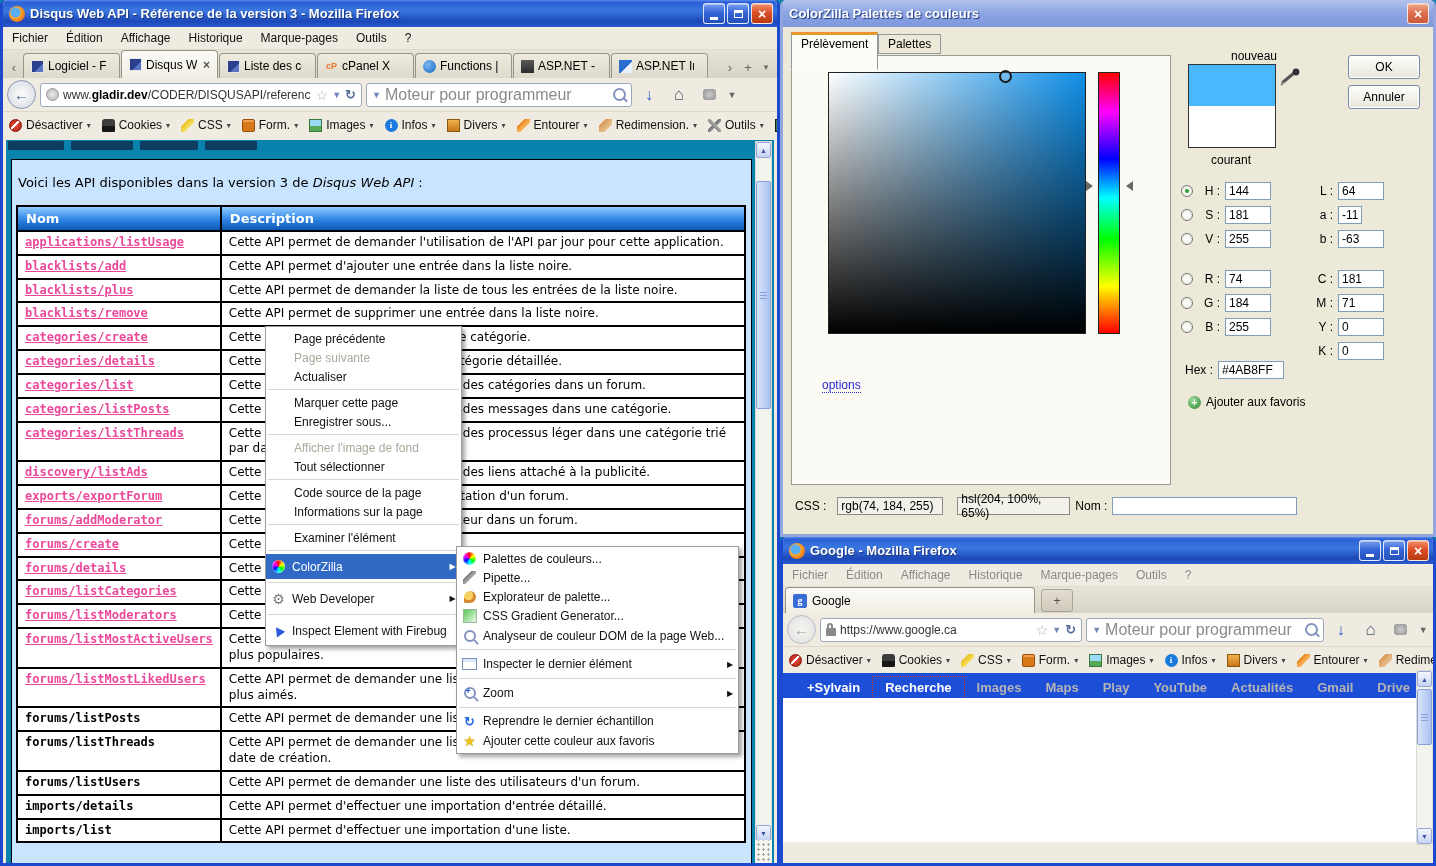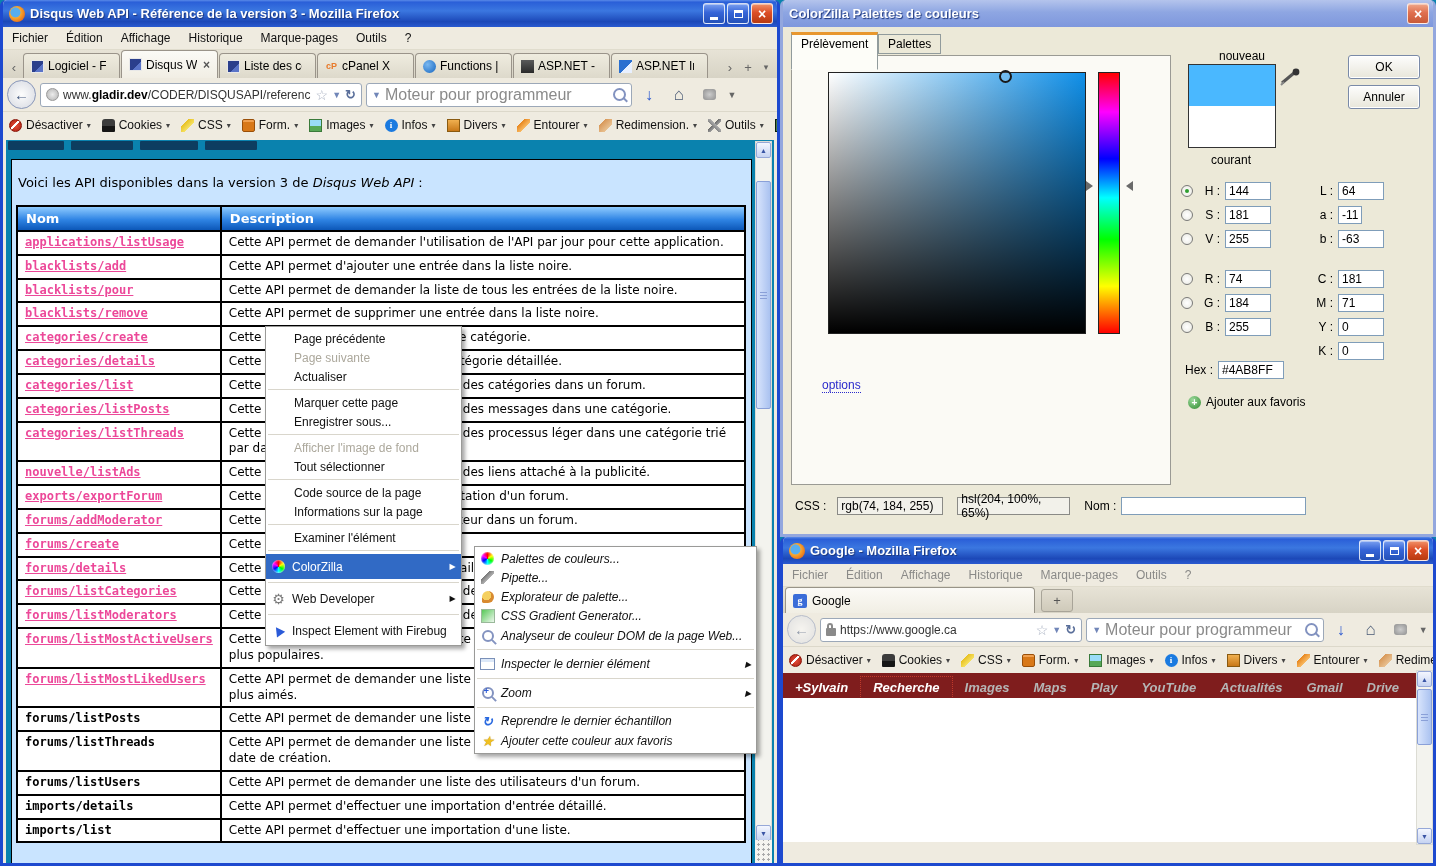--- a/index.html
+++ b/index.html
@@ -127,21 +127,21 @@
   .cz-lbl2{width:22px;text-align:right;}
   .cssbox{background:#f2f1ea;border:1px solid #8a8a86;}
   .addfav{position:absolute;left:405px;top:368px;display:flex;align-items:center;gap:5px;font-size:12px;}
   .plusdot{width:13px;height:13px;border-radius:50%;background:radial-gradient(circle at 35% 30%,#9ad89a,#2e8a2e);color:#fff;font:bold 10px "Liberation Sans";display:flex;align-items:center;justify-content:center;}
   .eyedrop{position:absolute;left:497px;top:40px;}
   
   .g-tabstrip{height:26px;background:linear-gradient(#e7e3d6,#d7d3c5);display:flex;align-items:flex-end;padding:0 2px;}
   .g-tab{width:250px;height:26px;display:flex;align-items:center;gap:5px;padding:0 7px;border:1px solid #989488;border-bottom:none;border-radius:4px 4px 0 0;background:linear-gradient(#fbfaf6,#f1eee4);font-size:12px;box-sizing:border-box;}
   .ic-google{width:14px;height:14px;background:#3a6cd8;border-radius:2px;color:#fff;display:flex;align-items:center;justify-content:center;font:bold 10px "Liberation Serif",serif;flex:none;}
   .newtabbtn{width:30px;height:21px;margin-left:6px;margin-bottom:1px;border:1px solid #a8a498;border-radius:3px;background:linear-gradient(#e2ddd0,#cfcaba);display:flex;align-items:center;justify-content:center;font-size:13px;color:#555;}
-  .gnavbar{height:28px;background:#7f1d1d;display:flex;align-items:center;gap:0;padding-left:0;overflow:hidden;white-space:nowrap;font-style:italic;}
+  .gnavbar{height:28px;background:#1d4ed8;display:flex;align-items:center;gap:0;padding-left:12px;overflow:hidden;white-space:nowrap;}
   .gnav-item{color:#b5b5b5;font-size:13px;font-weight:bold;padding:3px 12px;flex:none;}
   .gnav-item.b{color:#fff;}
   .gnav-item.active{color:#fff;border:1px dotted #c0392b;}
   .gcontent{position:absolute;left:0;right:16px;top:161px;bottom:21px;background:#fff;}
   .statusbar{position:absolute;left:0;right:0;bottom:0;height:21px;background:#ece9d8;border-top:1px solid #c8c4b6;}
   .tooltip-url{position:absolute;left:1px;bottom:2px;height:16px;background:#fefefe;border:1px solid #8a8a8a;font-size:11px;padding:1px 5px;white-space:nowrap;box-sizing:border-box;color:#222;}
   .hthumb{position:absolute;left:230px;top:3px;width:118px;height:14px;border:1px solid #8aa0d8;border-radius:2px;background:linear-gradient(#d8e4fc,#aac2f0);box-sizing:border-box;}
   .hbtn{position:absolute;right:24px;top:2px;width:17px;height:16px;border:1px solid #96a8d8;border-radius:2px;background:linear-gradient(#f4f7ff,#c6d3f2);display:flex;align-items:center;justify-content:center;font-size:7px;color:#3a55a5;box-sizing:border-box;}
 </style>
 </head>
@@ -332,21 +332,21 @@
                   <td class="nom"><span class="nm link">applications/listUsage</span></td>
                   <td class="desc">Cette API permet de demander l'utilisation de l'API par jour pour cette application.</td>
                 </tr>
 
                 <tr>
                   <td class="nom"><span class="nm link">blacklists/add</span></td>
                   <td class="desc">Cette API permet d'ajouter une entrée dans la liste noire.</td>
                 </tr>
 
                 <tr>
-                  <td class="nom"><span class="nm link">blacklists/pour</span></td>
+                  <td class="nom"><span class="nm link">blacklists/plus</span></td>
                   <td class="desc">Cette API permet de demander la liste de tous les entrées de la liste noire.</td>
                 </tr>
 
                 <tr>
                   <td class="nom"><span class="nm link">blacklists/remove</span></td>
                   <td class="desc">Cette API permet de supprimer une entrée dans la liste noire.</td>
                 </tr>
 
                 <tr>
                   <td class="nom"><span class="nm link">categories/create</span></td>
@@ -367,21 +367,21 @@
                   <td class="nom"><span class="nm link">categories/listPosts</span></td>
                   <td class="desc">Cette API permet de demander la liste des messages dans une catégorie.</td>
                 </tr>
 
                 <tr>
                   <td class="nom"><span class="nm link">categories/listThreads</span></td>
                   <td class="desc">Cette API permet de demander la liste des processus léger dans une catégorie trié par date de création.</td>
                 </tr>
 
                 <tr>
-                  <td class="nom"><span class="nm link">nouvelle/listAds</span></td>
+                  <td class="nom"><span class="nm link">discovery/listAds</span></td>
                   <td class="desc">Cette API permet de demander la liste des liens attaché à la publicité.</td>
                 </tr>
 
                 <tr>
                   <td class="nom"><span class="nm link">exports/exportForum</span></td>
                   <td class="desc">Cette API permet de demander l'exportation d'un forum.</td>
                 </tr>
 
                 <tr>
                   <td class="nom"><span class="nm link">forums/addModerator</span></td>
@@ -490,21 +490,21 @@
     </div>
     <div class="msep"></div>
     <div class="mi iconrow">
       <span class="mic">
           <span class="ic-firebug-cursor"></span>
         </span>
       <span>Inspect Element with Firebug</span>
     </div>
   </div>
 
-  <div class="menu" style="left:474px;top:546px;min-width:262px;font-style:italic;">
+  <div class="menu" style="left:456px;top:546px;min-width:262px;">
     <div class="mi iconrow" style="height:19px;">
       <span class="mic">
           <span class="ic-colorzilla"></span>
         </span>
       <span>Palettes de couleurs...</span>
     </div>
     <div class="mi iconrow" style="height:19px;">
       <span class="mic">
           <span class="ic-pipette-sm"></span>
         </span>
@@ -566,21 +566,21 @@
         <span class="cz-tab" style="left:95px;">Palettes</span>
         <div class="cz-inset">
           <div class="sv-square">
             <span class="sv-marker"></span>
           </div>
           <div class="hue-bar"></div>
           <span class="hue-mark-l"></span>
           <span class="hue-mark-r"></span>
           <span class="cz-options">options</span>
         </div>
-        <span class="cz-lab" style="left:436px;top:22px;">nouveau</span>
+        <span class="cz-lab" style="left:448px;top:22px;">nouveau</span>
         <div class="swatch">
           <div class="half" style="background-color: rgb(74, 184, 255);"></div>
           <div class="half" style="background-color: rgb(255, 255, 255);"></div>
         </div>
         <span class="cz-lab" style="left:428px;top:126px;">courant</span>
         <span class="eyedrop">
           <svg width="22" height="20" viewBox="0 0 22 20">
               <line x1="2" y1="16" x2="14" y2="6" stroke="#555" stroke-width="3"></line>
               <circle cx="16" cy="5" r="3.4" fill="#333"></circle>
               <line x1="1" y1="18" x2="4" y2="15" stroke="#888" stroke-width="2"></line>
@@ -655,21 +655,21 @@
           </div>
         <div class="addfav">
             <span class="plusdot">+</span>
             <span>Ajouter aux favoris</span>
           </div>
 
         <div class="cz-row" style="left:12px;top:470px;">
           <span>CSS :</span>
           <span class="cz-field cssbox" style="width:106px;margin-left:6px;">rgb(74, 184, 255)</span>
           <span class="cz-field cssbox" style="width:113px;margin-left:9px;">hsl(204, 100%, 65%)</span>
-          <span style="margin-left:9px;">Nom :</span>
+          <span style="">Nom :</span>
           <span class="cz-field" style="width:185px;"></span>
         </div>
       </div>
     </div>
   </div>
 
   <div class="win" style="left:780px;top:537px;width:656px;height:329px;">
     <div class="xp-frame">
       <div class="titlebar">
         <span class="ic-firefox"></span>

